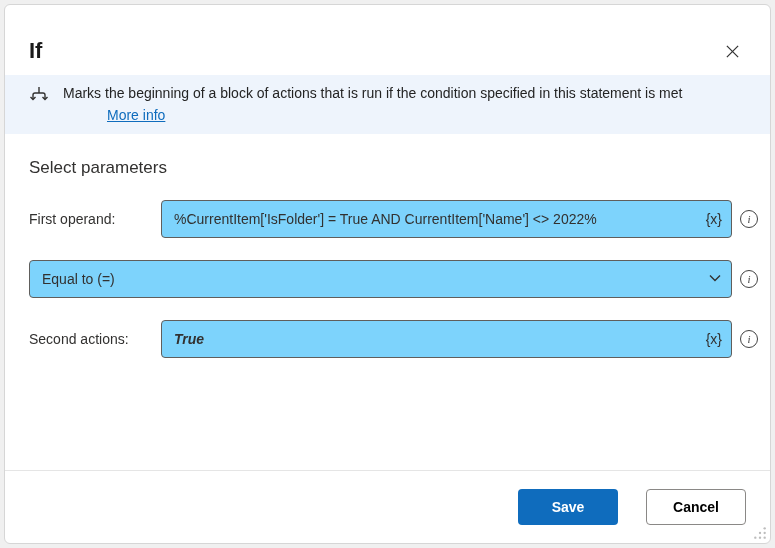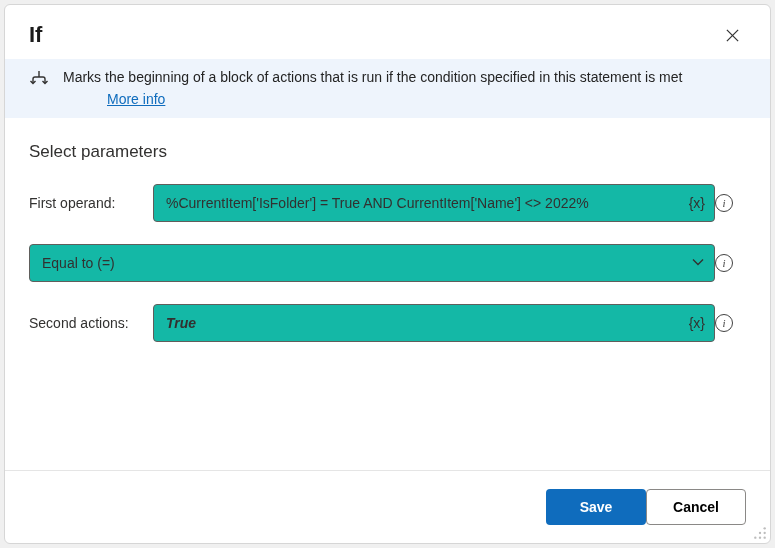--- a/index.html
+++ b/index.html
@@ -15,21 +15,21 @@
     border: 1px solid #d6d6d6;
     border-radius: 6px;
     display: flex;
     flex-direction: column;
     position: relative;
   }
   .header {
     display: flex;
     align-items: center;
     justify-content: space-between;
-    padding: 16px 24px 10px 24px;
+    padding: 32px 24px 10px 24px;
   }
   .title {
     font-size: 22px;
     font-weight: 600;
     color: #1b1b1b;
   }
   .close-btn {
     width: 28px;
     height: 28px;
     display: flex;
@@ -61,53 +61,54 @@
   .more-info {
     color: #0f6cbd;
     text-decoration: underline;
     cursor: pointer;
     display: inline-block;
     margin-top: 2px;
     margin-left: 44px;
   }
   .body {
     flex: 1;
-    padding: 24px 37px 10px 24px;
+    padding: 24px 12px 10px 24px;
     overflow: auto;
   }
   .section-title {
     font-size: 17px;
     color: #323130;
     margin-bottom: 22px;
   }
   .param-row {
     display: flex;
     align-items: center;
     margin-bottom: 22px;
+    gap: 8px;
   }
   .param-label {
     width: 124px;
     flex-shrink: 0;
     font-size: 14px;
     color: #323130;
   }
   .field-wrap {
     flex: 1;
     position: relative;
   }
   .text-input, .select-input {
     width: 100%;
     height: 38px;
     border: 1px solid #605e5c;
     border-radius: 4px;
     padding: 0 44px 0 12px;
     font-size: 14px;
     font-family: inherit;
     color: #323130;
-    background: #14b8a6;
+    background: #7dd3fc;
   }
   .select-input {
     font-weight: 400;
     appearance: none;
     cursor: pointer;
   }
   .inline-icon {
     position: absolute;
     right: 10px;
     top: 50%;
@@ -139,21 +140,21 @@
     font-style: italic;
     font-family: Georgia, serif;
     color: #424242;
     cursor: pointer;
   }
   .footer {
     border-top: 1px solid #e5e5e5;
     padding: 18px 24px;
     display: flex;
     justify-content: flex-end;
-    gap: 0;
+    gap: 28px;
   }
   .btn {
     min-width: 100px;
     height: 36px;
     border-radius: 4px;
     font-size: 14px;
     font-weight: 600;
     cursor: pointer;
     border: none;
     font-family: inherit;

